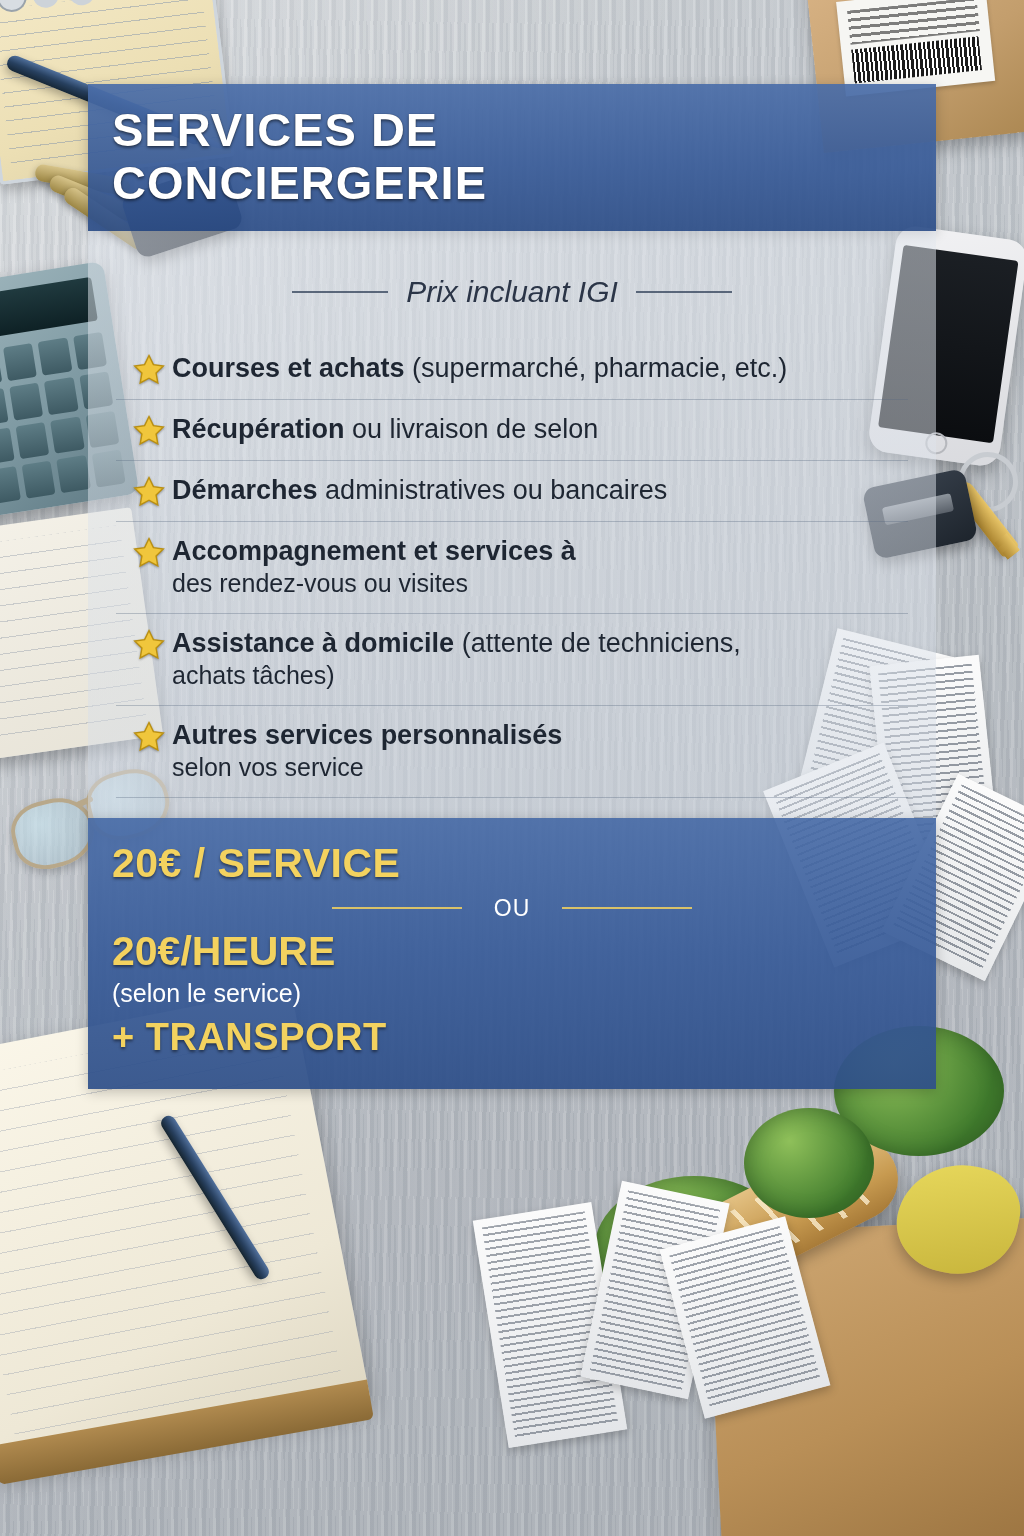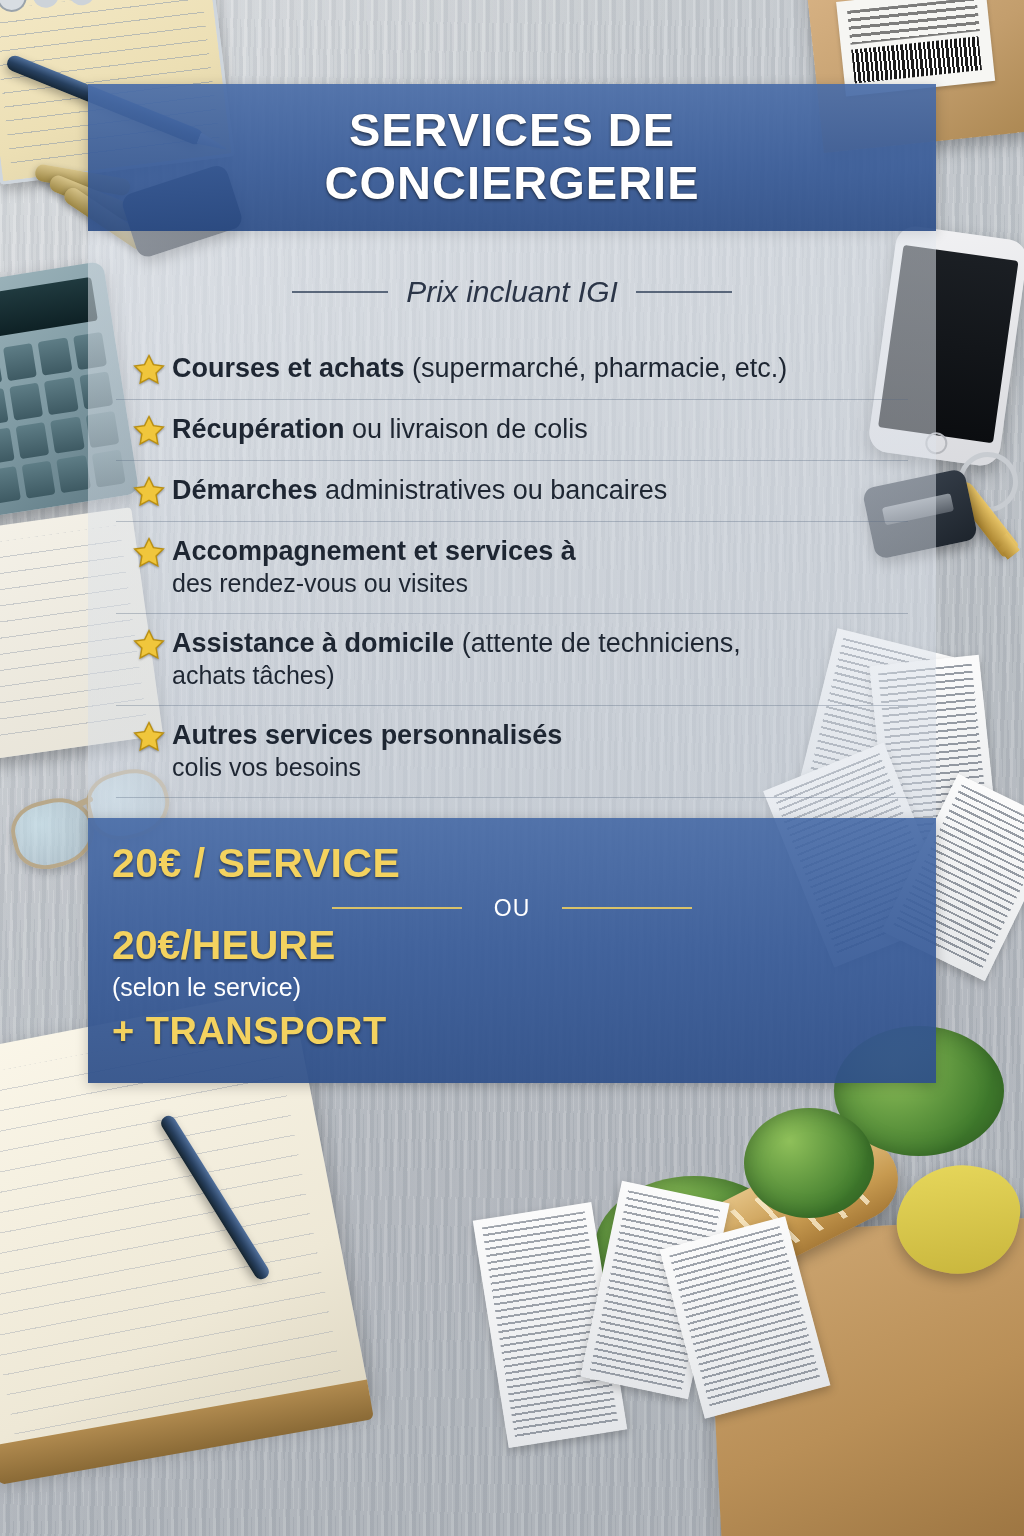--- a/index.html
+++ b/index.html
@@ -359,21 +359,20 @@
     position: absolute;
     left: 88px;
     top: 84px;
     width: 848px;
     z-index: 5;
   }
 
   .header-band {
     background: linear-gradient(180deg, rgba(74,109,168,0.92) 0%, rgba(56,91,152,0.92) 55%, rgba(45,78,136,0.92) 100%);
     padding: 20px 24px 22px;
-    text-align: center;
     box-shadow: 0 3px 12px rgba(0,0,0,0.22);
   }
   .header-band h1 {
     margin: 0;
     font-size: 47px;
     line-height: 1.12;
     letter-spacing: 1px;
     font-weight: bold;
     color: #ffffff;
     text-shadow: 0 2px 3px rgba(0,0,0,0.45), 0 0 1px rgba(0,0,0,0.6);
@@ -450,21 +449,21 @@
     font-weight: bold;
     color: #f3d25f;
     letter-spacing: 0.5px;
     text-shadow: 0 2px 3px rgba(0,0,0,0.45);
   }
   .ou-row {
     display: flex;
     align-items: center;
     justify-content: center;
     gap: 32px;
-    margin: 8px 0 0;
+    margin: 8px 0 6px;
   }
   .ou-row .rule {
     height: 2px; width: 130px;
     background: rgba(243,210,95,0.85);
   }
   .ou {
     font-size: 23px;
     color: #ffffff;
     letter-spacing: 1px;
   }
@@ -606,21 +605,21 @@
           </span>
         </li>
 
         <li class="service-item">
           <span class="star">
             <svg viewBox="0 0 24 24" aria-hidden="true">
               <path fill="currentColor" stroke="#b98f12" stroke-width="1" d="M12 1.8l3.1 6.4 7 1-5.1 4.9 1.2 7-6.2-3.3-6.2 3.3 1.2-7L1.9 9.2l7-1z"></path>
             </svg>
           </span>
           <span class="svc-text">
-            <span class="strong">Récupération</span><span class="light"> ou livraison de colis</span>
+            <span class="strong">Récupération</span><span class="light"> ou livraison de selon</span>
           </span>
         </li>
 
         <li class="service-item">
           <span class="star">
             <svg viewBox="0 0 24 24" aria-hidden="true">
               <path fill="currentColor" stroke="#b98f12" stroke-width="1" d="M12 1.8l3.1 6.4 7 1-5.1 4.9 1.2 7-6.2-3.3-6.2 3.3 1.2-7L1.9 9.2l7-1z"></path>
             </svg>
           </span>
           <span class="svc-text">
@@ -653,21 +652,21 @@
         </li>
 
         <li class="service-item">
           <span class="star">
             <svg viewBox="0 0 24 24" aria-hidden="true">
               <path fill="currentColor" stroke="#b98f12" stroke-width="1" d="M12 1.8l3.1 6.4 7 1-5.1 4.9 1.2 7-6.2-3.3-6.2 3.3 1.2-7L1.9 9.2l7-1z"></path>
             </svg>
           </span>
           <span class="svc-text">
             <span class="strong">Autres services personnalisés</span>
-            <span class="svc-sub">colis vos besoins</span>
+            <span class="svc-sub">selon vos service</span>
           </span>
         </li>
 
       </ul>
     </div>
 
     <div class="price-band">
       <div class="price-main">20€ / SERVICE</div>
       <div class="ou-row">
         <span class="rule"></span>

